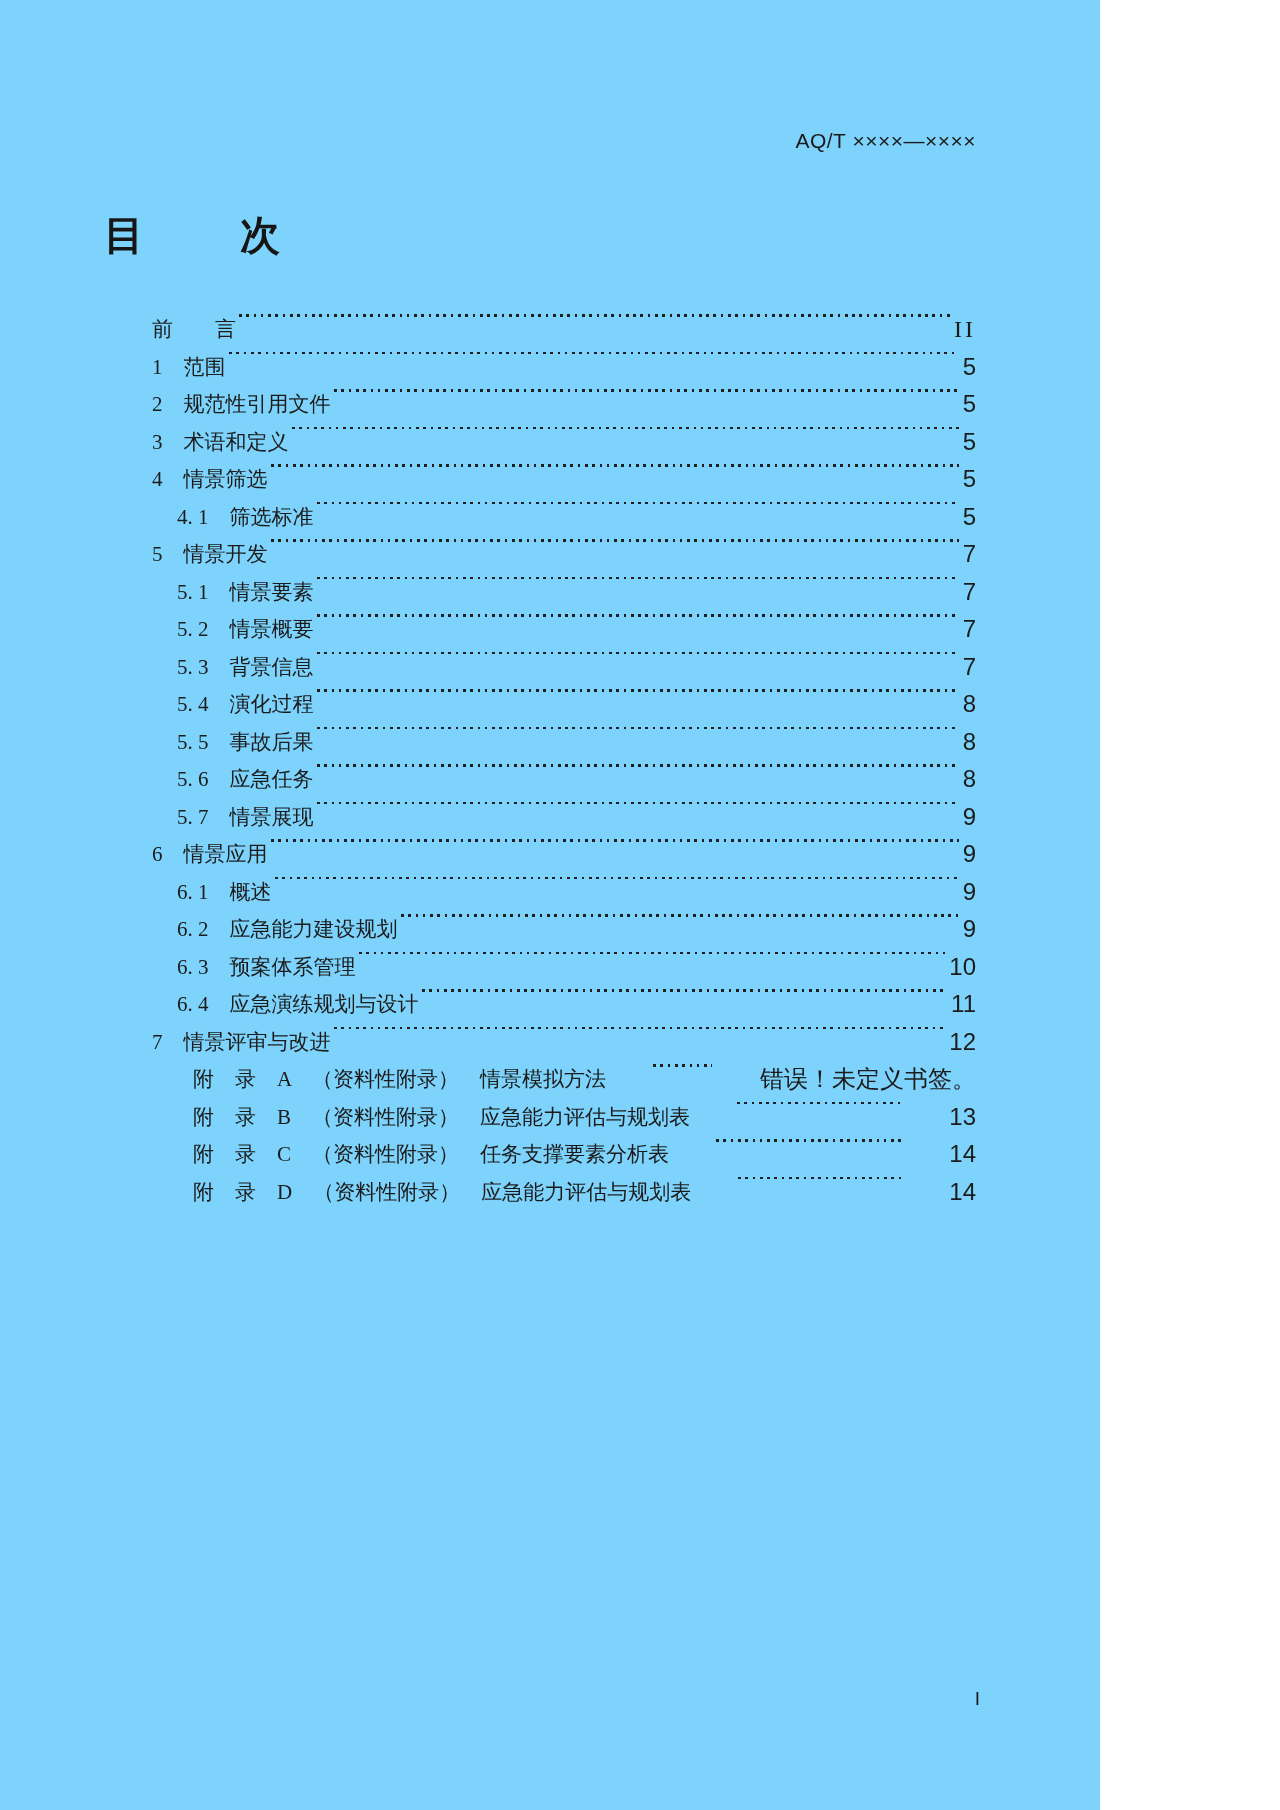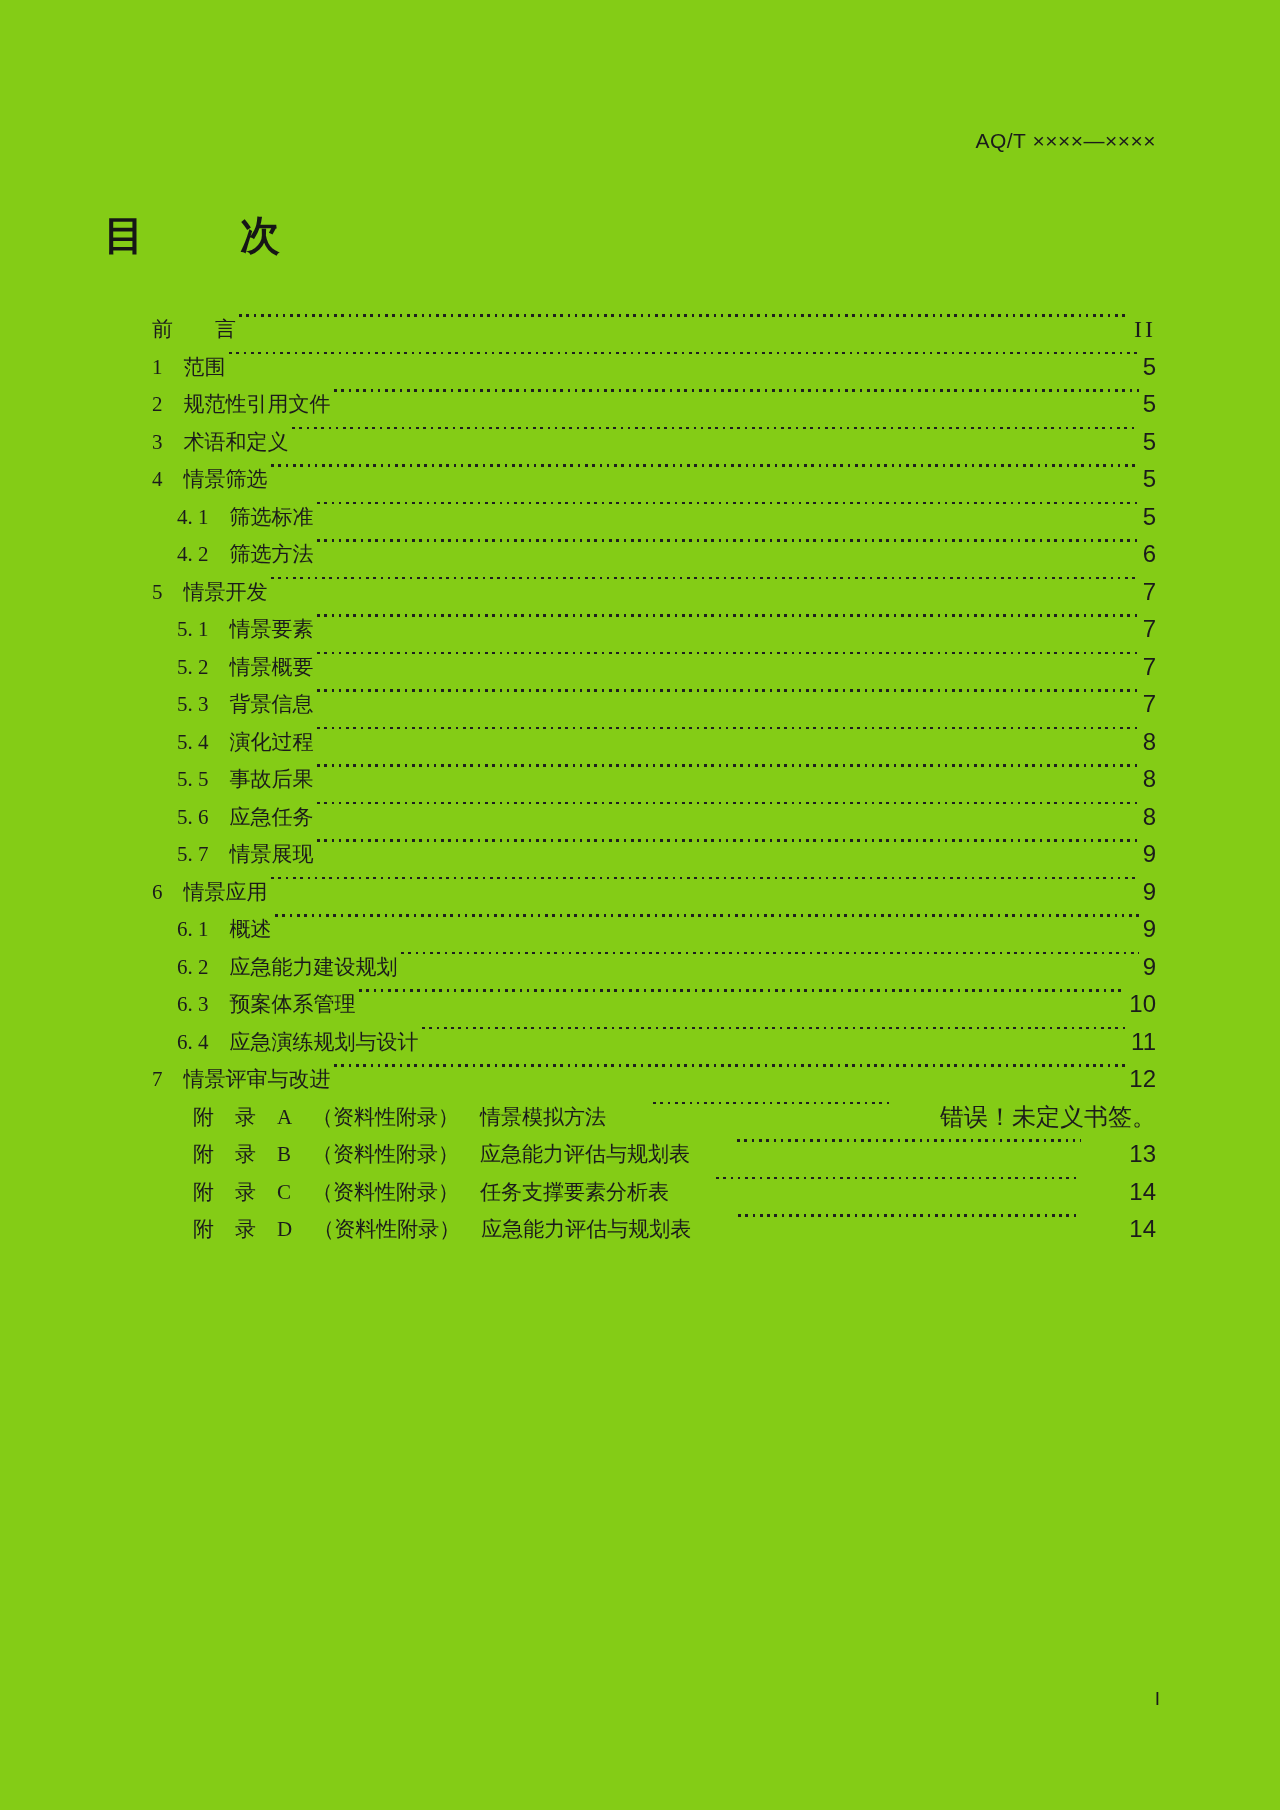--- a/index.html
+++ b/index.html
@@ -1,20 +1,20 @@
 <!DOCTYPE html>
 <html><head>
 <meta charset="utf-8">
 <style>
   html, body { margin: 0; padding: 0; background: #ffffff; }
   .page {
     position: relative;
-    width: 1280px;
+    width: 1100px;
     height: 1810px;
-    background: #84cc16;
+    background: #7dd3fc;
     box-sizing: border-box;
     padding: 128px 124px 0 152px;
     font-family: "Liberation Serif", "DejaVu Serif", serif;
     color: #1b1b1b;
     overflow: hidden;
   }
   .doc-header {
     text-align: right;
     font-family: "Liberation Sans", "DejaVu Sans", sans-serif;
     font-size: 21px;
@@ -120,25 +120,20 @@
     <span class="leader"></span>
     <span class="toc-page">5</span>
   </div>
 
   <div class="toc-row lvl1">
     <span class="toc-label">4. 1　筛选标准</span>
     <span class="leader"></span>
     <span class="toc-page">5</span>
   </div>
 
-  <div class="toc-row lvl1">
-    <span class="toc-label">4. 2　筛选方法</span>
-    <span class="leader"></span>
-    <span class="toc-page">6</span>
-  </div>
 
   <div class="toc-row lvl0">
     <span class="toc-label">5　情景开发</span>
     <span class="leader"></span>
     <span class="toc-page">7</span>
   </div>
 
   <div class="toc-row lvl1">
     <span class="toc-label">5. 1　情景要素</span>
     <span class="leader"></span>

